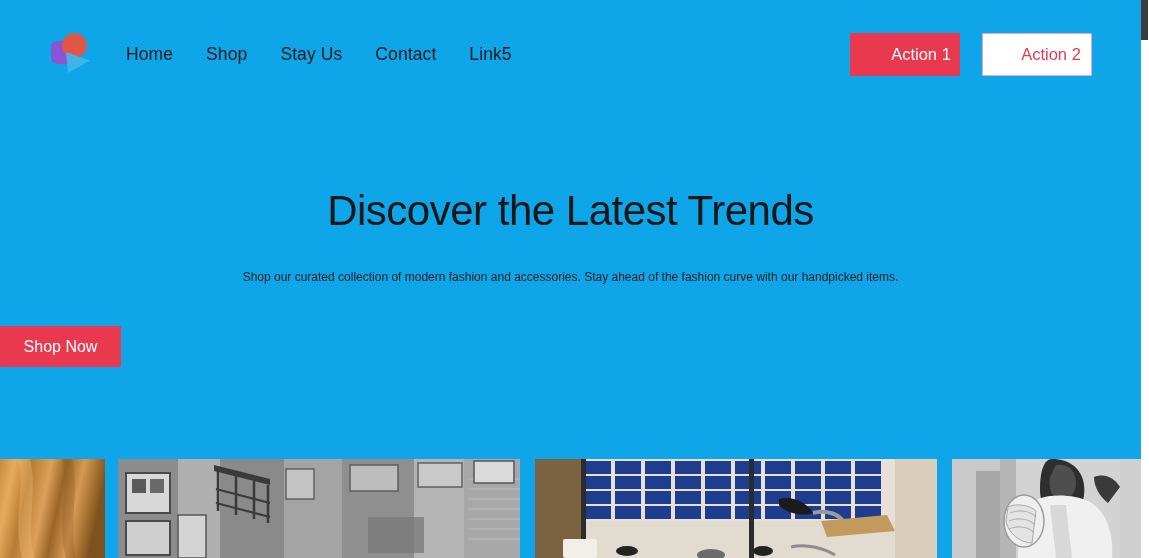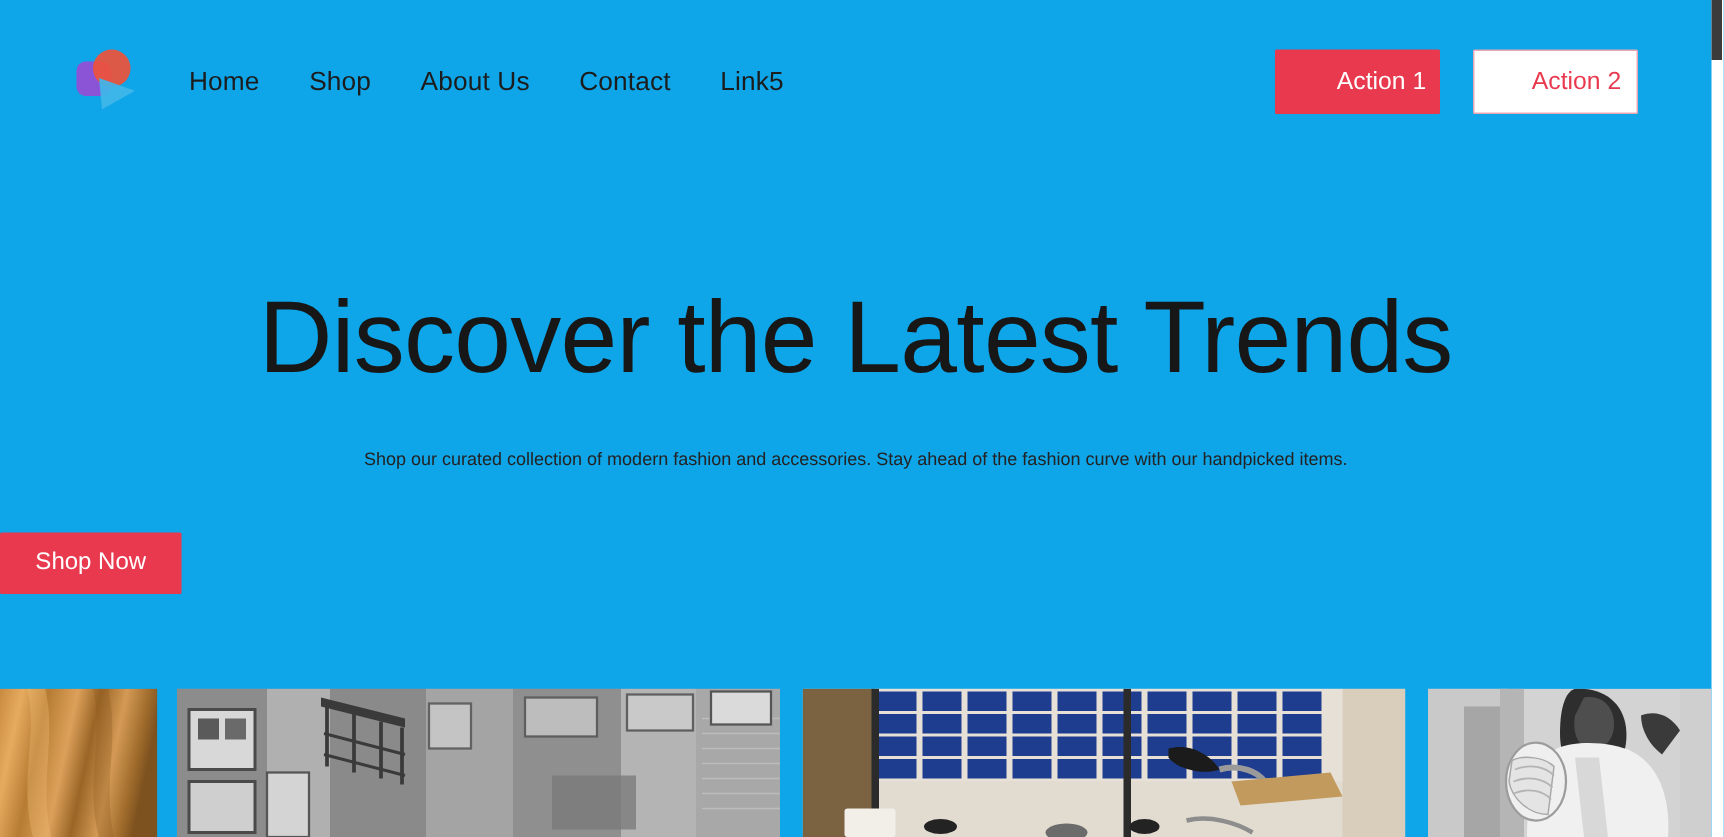--- a/index.html
+++ b/index.html
@@ -42,21 +42,21 @@
     background:#e8394f; color:#ffffff; border:1px solid #e8394f;padding-left:32px;
   }
   .btn-outline {
     background:#ffffff; color:#e8394f; border:1px solid #e8a7b2;padding-left:28px;
   }
   .btn-action { width:110px; height:43px; }
 
   
   .hero { position:absolute; top:110px; left:0; width:1141px; }
   .hero-title {
-    text-align:center; font-size:68px; line-height:1.1;
+    text-align:center; font-size:42px; line-height:1.1;
     font-weight:300; color:#171717; letter-spacing:-0.5px;
     margin-top:78px;
   }
   .hero-sub {
     text-align:center; font-size:12px; color:#232323;
     margin-top:36px; font-weight:400; letter-spacing:0px;
   }
   .hero-cta {
     display:flex; align-items:center;
     gap:16px; margin-top:42px;
@@ -96,21 +96,21 @@
       <svg width="42" height="45" viewBox="0 0 42 45" xmlns="http://www.w3.org/2000/svg">
         <rect x="1" y="11" width="23" height="23" rx="6" fill="#8b53d6"></rect>
         <circle cx="24.5" cy="15.5" r="12.5" fill="#ee5338" opacity="0.92"></circle>
         <path d="M16 22 L40 30.5 L18 43 Z" fill="#3fb6e8" opacity="0.93"></path>
       </svg>
     </div>
 
     <div class="nav">
       <a class="nav-link" href="#">Home</a>
       <a class="nav-link" href="#">Shop</a>
-      <a class="nav-link" href="#">About Us</a>
+      <a class="nav-link" href="#">Stay Us</a>
       <a class="nav-link" href="#">Contact</a>
       <a class="nav-link" href="#">Link5</a>
     </div>
 
     <div class="header-actions">
       <button class="btn btn-solid btn-action">Action 1</button>
       <button class="btn btn-outline btn-action">Action 2</button>
     </div>
 
   </div>

